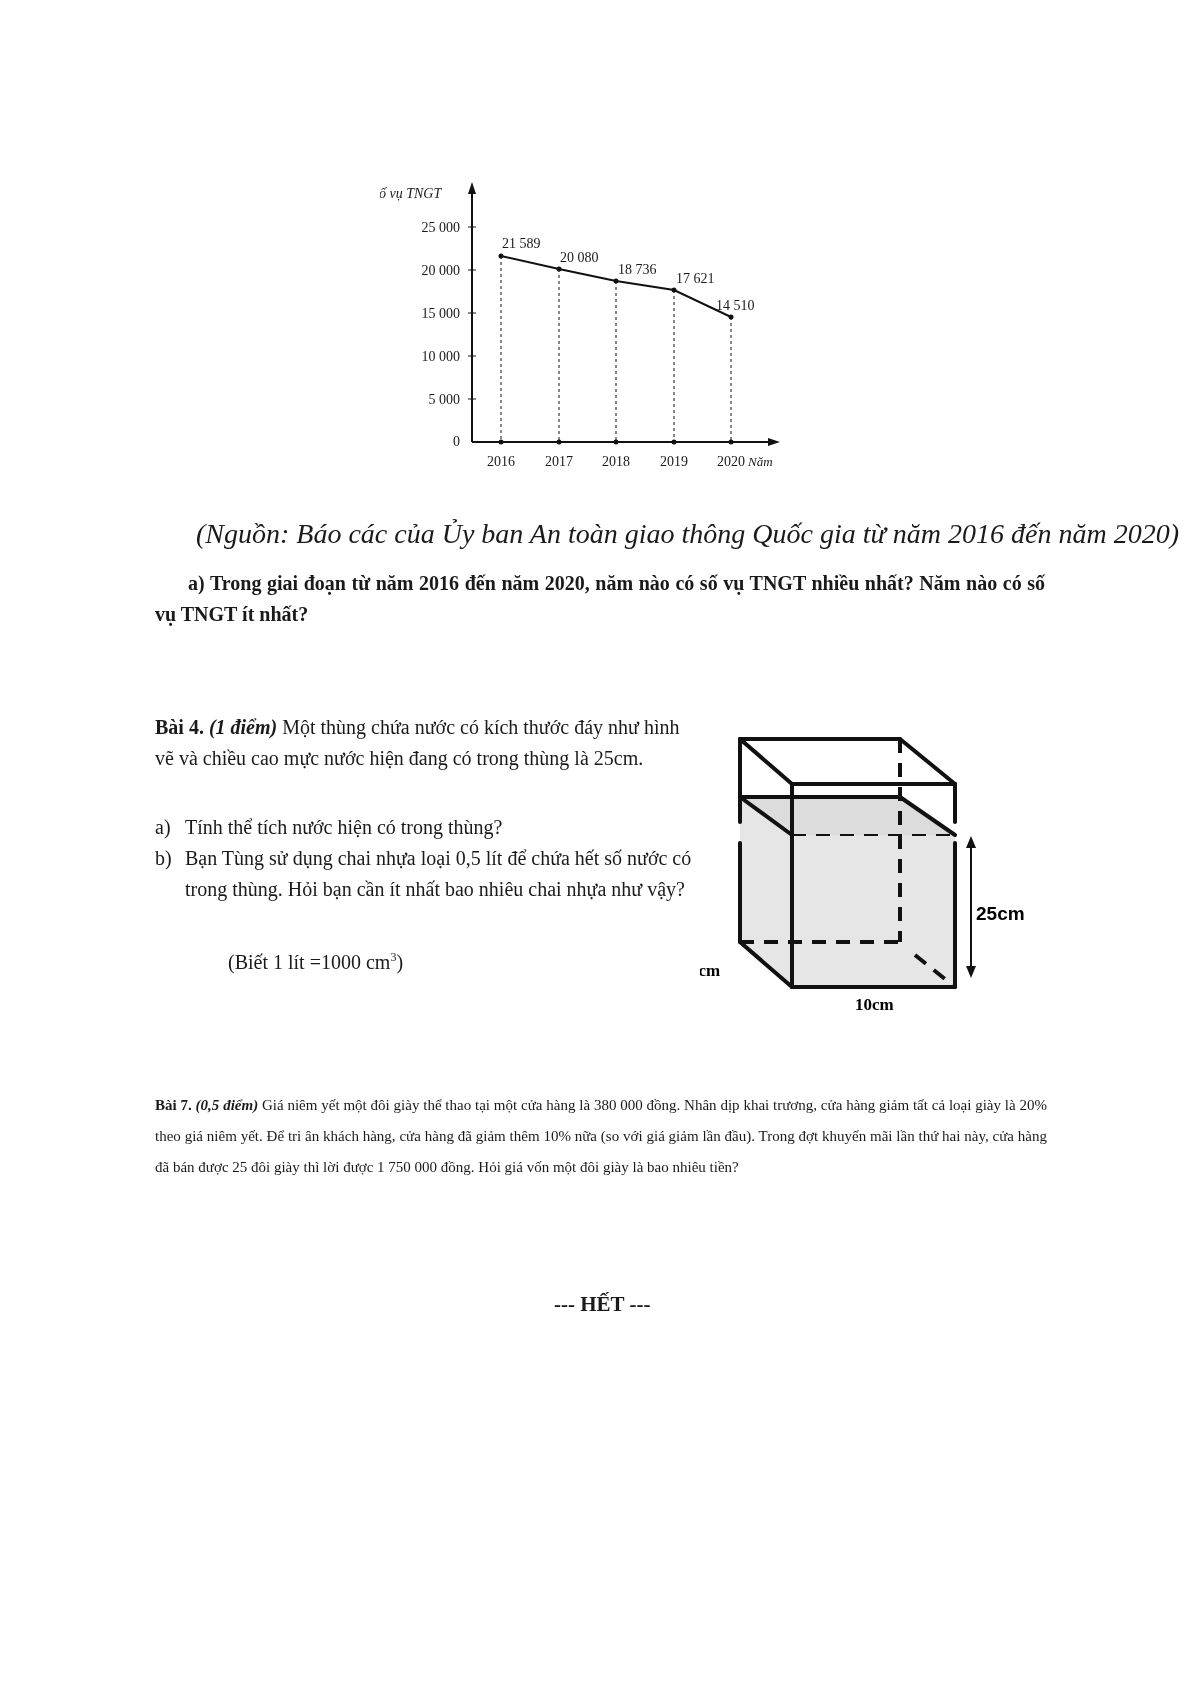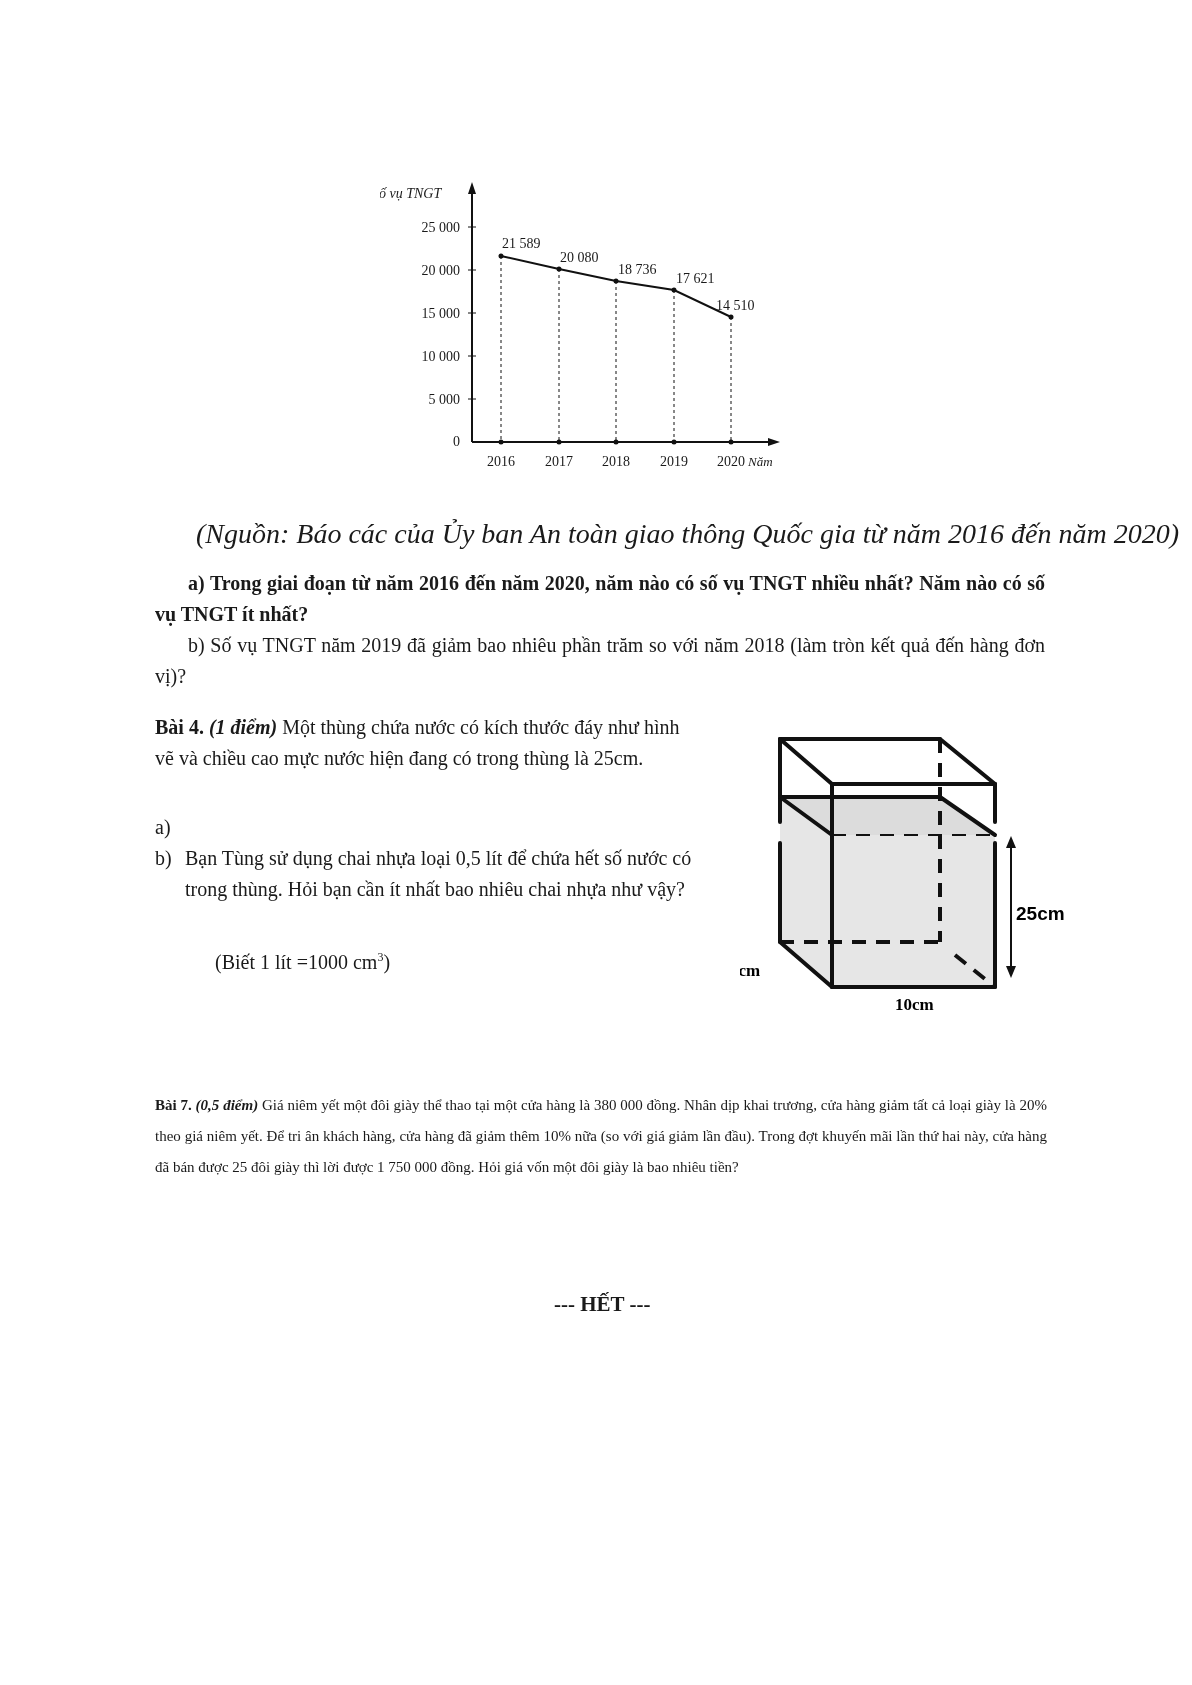--- a/index.html
+++ b/index.html
@@ -11,22 +11,22 @@
   .caption { position: absolute; left: 196px; top: 518px; font-size: 28px; font-style: italic; white-space: nowrap; }
   .para { position: absolute; font-size: 20px; line-height: 31px; }
   .q5a { left: 155px; top: 568px; width: 890px; text-indent: 33px; text-align: justify; font-weight: bold; }
   .q5b { left: 155px; top: 630px; width: 890px; text-indent: 33px; text-align: justify; }
   .bai6 { left: 155px; top: 712px; width: 540px; font-size: 20px; line-height: 31px; }
   .bai6 b { font-weight: bold; }
   .bai6 i { font-style: italic; font-weight: bold; }
   .list6 { position: absolute; left: 155px; top: 812px; width: 545px; font-size: 20px; line-height: 31px; }
   .li { display: flex; }
   .li .lbl { width: 30px; flex: none; }
-  .note6 { position: absolute; left: 215px; top: 950px; font-size: 20px; }
-  .box { position: absolute; left: 700px; top: 720px; width: 340px; height: 300px; margin-left: 40px; }
+  .note6 { position: absolute; left: 228px; top: 950px; font-size: 20px; }
+  .box { position: absolute; left: 700px; top: 720px; width: 340px; height: 300px; }
   .bai7 { left: 155px; top: 1090px; width: 892px; text-align: justify; font-size: 15px; line-height: 31px; }
   .end { position: absolute; left: 540px; top: 1292px; font-size: 21px; font-weight: bold; margin-left: 14px; }
   sup { font-size: 12px; }
 </style>
 </head>
 <body>
 
 <div class="page">
 
   <div class="chart">
@@ -90,29 +90,29 @@
         <text x="236" y="286">2018</text>
         <text x="294" y="286">2019</text>
         <text x="351" y="286">2020</text>
       </g>
     </svg>
   </div>
 
   <div class="caption">(Nguồn: Báo các của Ủy ban An toàn giao thông Quốc gia từ năm 2016 đến năm 2020)</div>
 
   <div class="para q5a">a)  Trong giai đoạn từ năm 2016 đến năm 2020, năm nào có số vụ TNGT nhiều nhất? Năm nào có số vụ TNGT ít nhất?</div>
-  <div class="para q5b">b)  Số vụ TNGT năm 2019 đã giảm bao nhiêu phần trăm so với năm 2018 (làm tròn kết quả đến hàng đơn vị)?</div>
 
   <div class="para bai6">
     <b>Bài 4.</b>
     <i>(1 điểm)</i><span> Một thùng chứa nước có kích thước đáy như hình vẽ và chiều cao mực nước hiện đang có trong thùng là 25cm.</span>
   </div>
   <div class="list6">
     <div class="li">
       <span class="lbl">a)</span>
+      <span>Tính thể tích nước hiện có trong thùng?</span>
     </div>
     <div class="li">
       <span class="lbl">b)</span>
       <span>Bạn Tùng sử dụng chai nhựa loại 0,5 lít để chứa hết số nước có trong thùng. Hỏi bạn cần ít nhất bao nhiêu chai nhựa như vậy?</span>
     </div>
   </div>
   <div class="note6"><span>(Biết 1 lít =1000 cm</span><sup>3</sup><span>)</span></div>
 
   <div class="box">
     <svg width="340" height="300" viewBox="0 0 340 300">

